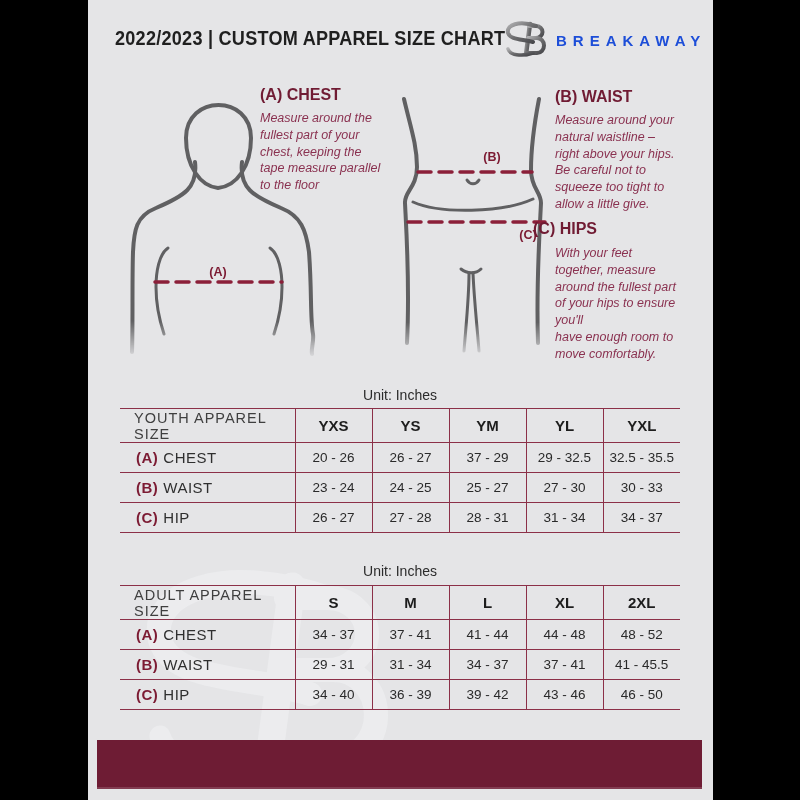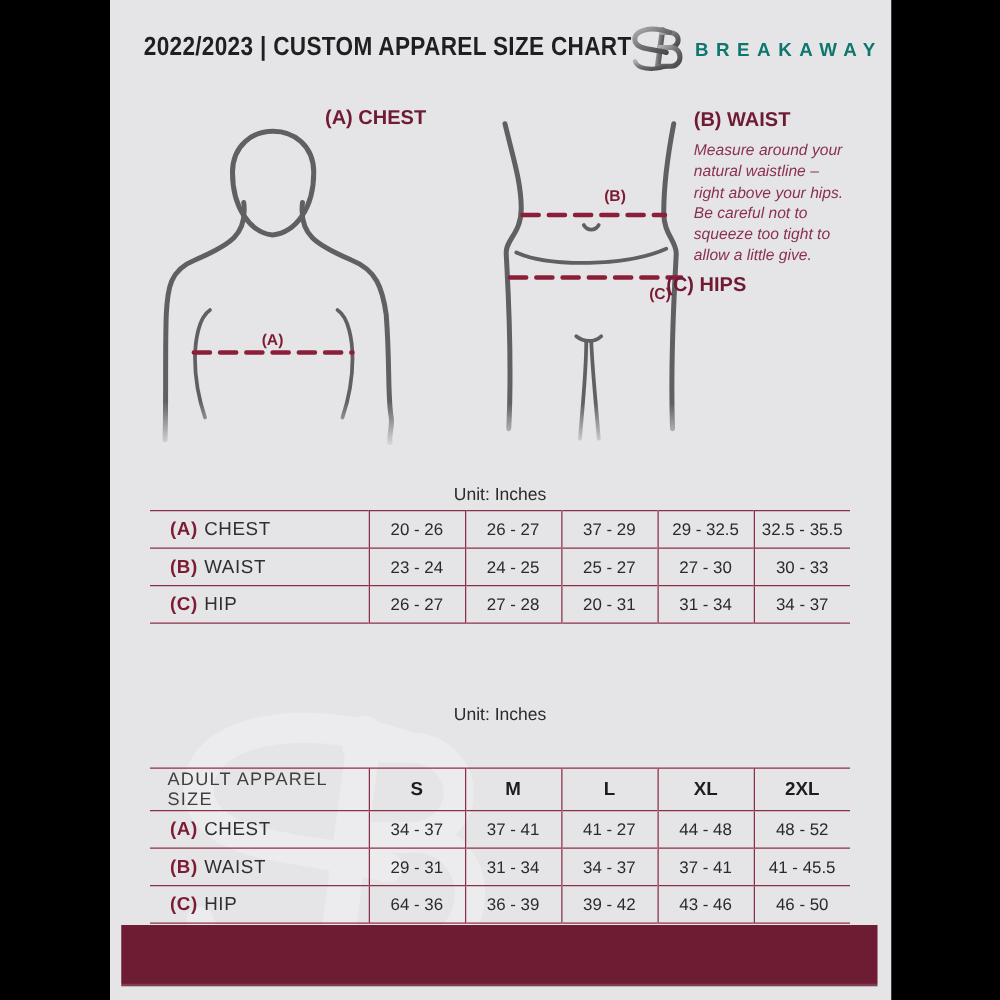--- a/index.html
+++ b/index.html
@@ -14,21 +14,21 @@
   
   .doc-title{
     position:absolute;left:27px;top:26px;
     font-size:21px;font-weight:bold;color:#1f1f1f;
     letter-spacing:.3px;transform:scaleX(.86);transform-origin:left center;
     white-space:nowrap;
   }
   .brand-logo{position:absolute;left:415px;top:18px;width:46px;height:42px;}
   .brand-name{
     position:absolute;left:468px;top:32px;
-    font-size:15px;font-weight:bold;color:#0f766e;letter-spacing:6px;white-space:nowrap;
+    font-size:15px;font-weight:bold;color:#1d4ed8;letter-spacing:6px;white-space:nowrap;
   }
   
   .guide-heading{
     position:absolute;font-size:16px;font-weight:bold;color:#701b33;white-space:nowrap;
   }
   .guide-text{
     position:absolute;font-size:12.5px;font-style:italic;color:#8a3150;
     line-height:1.34;white-space:pre-line;
   }
   .h-chest{left:172px;top:86px;}
@@ -64,21 +64,21 @@
   .size-table td{padding:0;}
   .size-table td + td{border-left:1.5px solid #8c3048;}
   .size-table tr{height:30px;}
   .size-table tr.head{height:34px;}
   td.label-col{padding-left:14px;font-size:14.5px;color:#3f3f3f;letter-spacing:1px;}
   tr.head td.size-col{font-size:15px;font-weight:bold;color:#1d1d1d;text-align:center;}
   td.val{font-size:13.5px;color:#2a2a2a;text-align:center;}
   td.row-label{padding-left:16px;font-size:15px;color:#2f2f2f;letter-spacing:.5px;}
   .marker{font-weight:bold;color:#7c1b33;margin-right:5px;}
   .y-title{top:368px;} .y-unit{top:387px;} .y-table{top:408px;}
-  .a-title{top:544px;} .a-unit{top:563px;} .a-table{top:585px;margin-top:29px;}
+  .a-title{top:544px;} .a-unit{top:563px;} .a-table{top:585px;}
   
   .watermark{position:absolute;left:42px;top:556px;width:420px;height:240px;opacity:.6;z-index:0;}
   .watermark path{fill:none;stroke:#f1f2f4;stroke-linecap:round;}
   .content-layer{position:absolute;inset:0;z-index:1;}
   .footer-bar{
     position:absolute;left:9px;top:740px;width:605px;height:49px;
     background:#6e1c34;z-index:2;
     box-shadow:inset 0 -2px 0 rgba(255,255,255,.15);
   }
 </style>
@@ -135,64 +135,84 @@
       <path class="thin" d="M71,176 C77,181 86,181 91,176"></path>
       <path class="thin" d="M79,180 C79,205 76,232 74,258"></path>
       <path class="thin" d="M83,180 C84,205 87,232 89,258"></path>
       <path class="dash" d="M28,79 L142,79"></path>
       <path class="dash" d="M18,129 L155,129"></path>
       <text x="102" y="68">(B)</text>
       <text x="138" y="146">(C)</text>
     </svg>
 
     <div class="guide-heading h-chest">(A) CHEST</div>
+    <div class="guide-text t-chest">Measure around the
+fullest part of your
+chest, keeping the
+tape measure parallel
+to the floor</div>
 
     <div class="guide-heading h-waist">(B) WAIST</div>
     <div class="guide-text t-waist">Measure around your
 natural waistline –
 right above your hips.
 Be careful not to
 squeeze too tight to
 allow a little give.</div>
 
     <div class="guide-heading h-hips">(C) HIPS</div>
+    <div class="guide-text t-hips">With your feet
+together, measure
+around the fullest part
+of your hips to ensure
+you'll
+have enough room to
+move comfortably.</div>
 
     <div class="tbl-unit y-unit">Unit: Inches</div>
 
     <table class="size-table y-table">
       <colgroup>
           <col style="width:175px">
           <col style="width:77px">
           <col style="width:77px">
           <col style="width:77px">
           <col style="width:77px">
           <col style="width:77px">
         </colgroup>
       <tbody>
+          <tr class="head">
+        <td class="label-col">YOUTH APPAREL SIZE</td>
+        <td class="size-col">YXS</td>
+        <td class="size-col">YS</td>
+        <td class="size-col">YM</td>
+        <td class="size-col">YL</td>
+        <td class="size-col">YXL</td>
+      </tr>
       <tr>
         <td class="row-label"><span class="marker">(A)</span><span>CHEST</span></td>
         <td class="val">20 - 26</td>
         <td class="val">26 - 27</td>
         <td class="val">37 - 29</td>
         <td class="val">29 - 32.5</td>
         <td class="val">32.5 - 35.5</td>
       </tr>
       <tr>
         <td class="row-label"><span class="marker">(B)</span><span>WAIST</span></td>
         <td class="val">23 - 24</td>
         <td class="val">24 - 25</td>
         <td class="val">25 - 27</td>
         <td class="val">27 - 30</td>
         <td class="val">30 - 33</td>
       </tr>
       <tr>
         <td class="row-label"><span class="marker">(C)</span><span>HIP</span></td>
         <td class="val">26 - 27</td>
         <td class="val">27 - 28</td>
-        <td class="val">20 - 31</td>
+        <td class="val">28 - 31</td>
         <td class="val">31 - 34</td>
         <td class="val">34 - 37</td>
       </tr>
     </tbody>
       </table>
 
     <div class="tbl-unit a-unit">Unit: Inches</div>
 
     <table class="size-table a-table">
       <colgroup>
@@ -209,35 +229,35 @@
         <td class="size-col">S</td>
         <td class="size-col">M</td>
         <td class="size-col">L</td>
         <td class="size-col">XL</td>
         <td class="size-col">2XL</td>
       </tr>
       <tr>
         <td class="row-label"><span class="marker">(A)</span><span>CHEST</span></td>
         <td class="val">34 - 37</td>
         <td class="val">37 - 41</td>
-        <td class="val">41 - 27</td>
+        <td class="val">41 - 44</td>
         <td class="val">44 - 48</td>
         <td class="val">48 - 52</td>
       </tr>
       <tr>
         <td class="row-label"><span class="marker">(B)</span><span>WAIST</span></td>
         <td class="val">29 - 31</td>
         <td class="val">31 - 34</td>
         <td class="val">34 - 37</td>
         <td class="val">37 - 41</td>
         <td class="val">41 - 45.5</td>
       </tr>
       <tr>
         <td class="row-label"><span class="marker">(C)</span><span>HIP</span></td>
-        <td class="val">64 - 36</td>
+        <td class="val">34 - 40</td>
         <td class="val">36 - 39</td>
         <td class="val">39 - 42</td>
         <td class="val">43 - 46</td>
         <td class="val">46 - 50</td>
       </tr>
     </tbody>
       </table>
   </div>
 
   <div class="footer-bar"></div>

